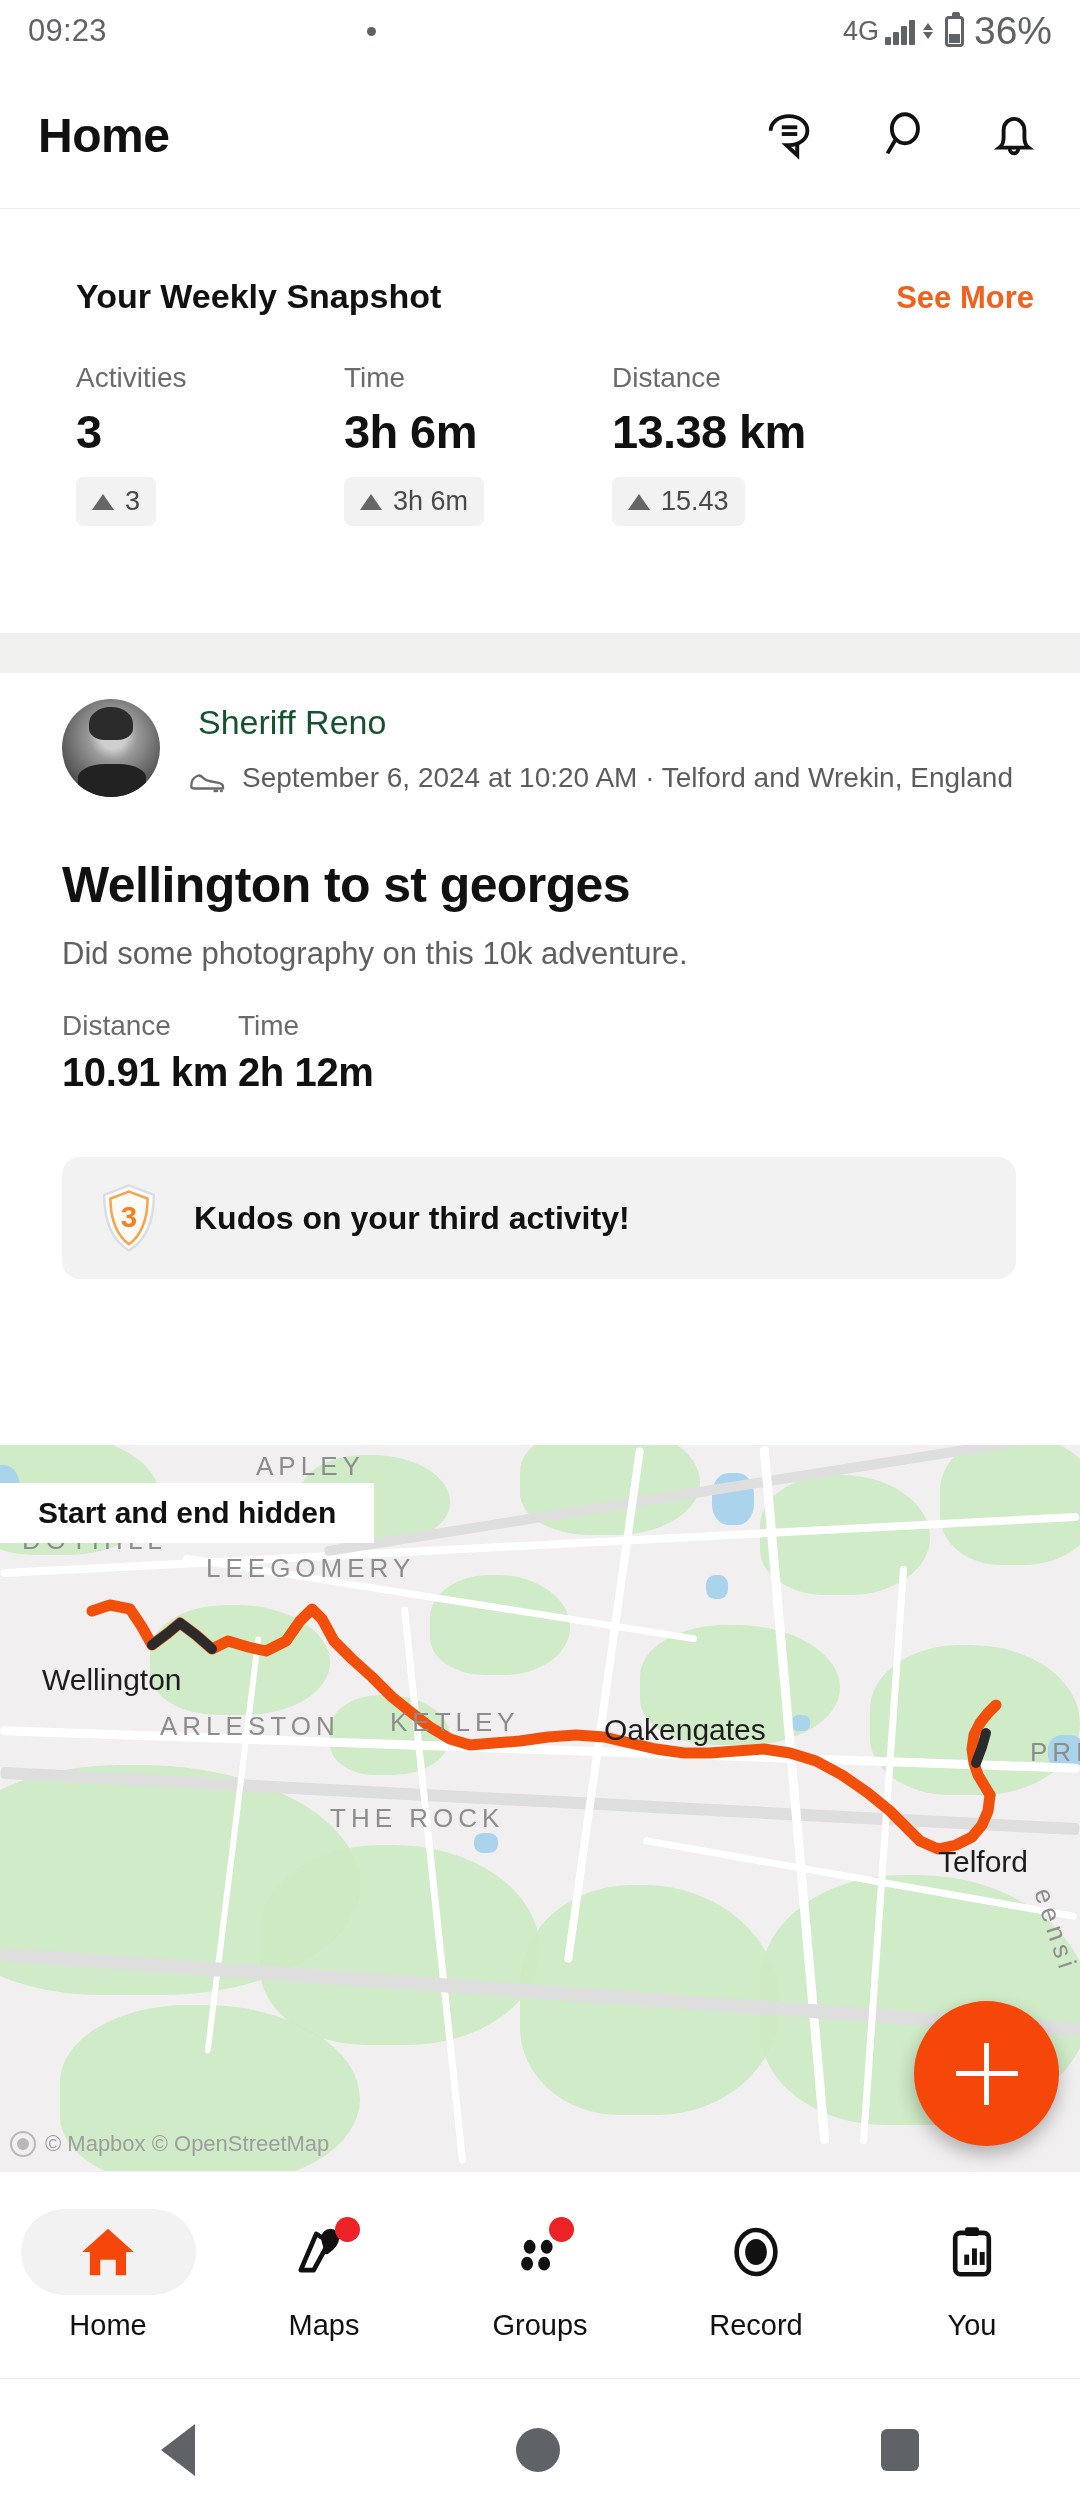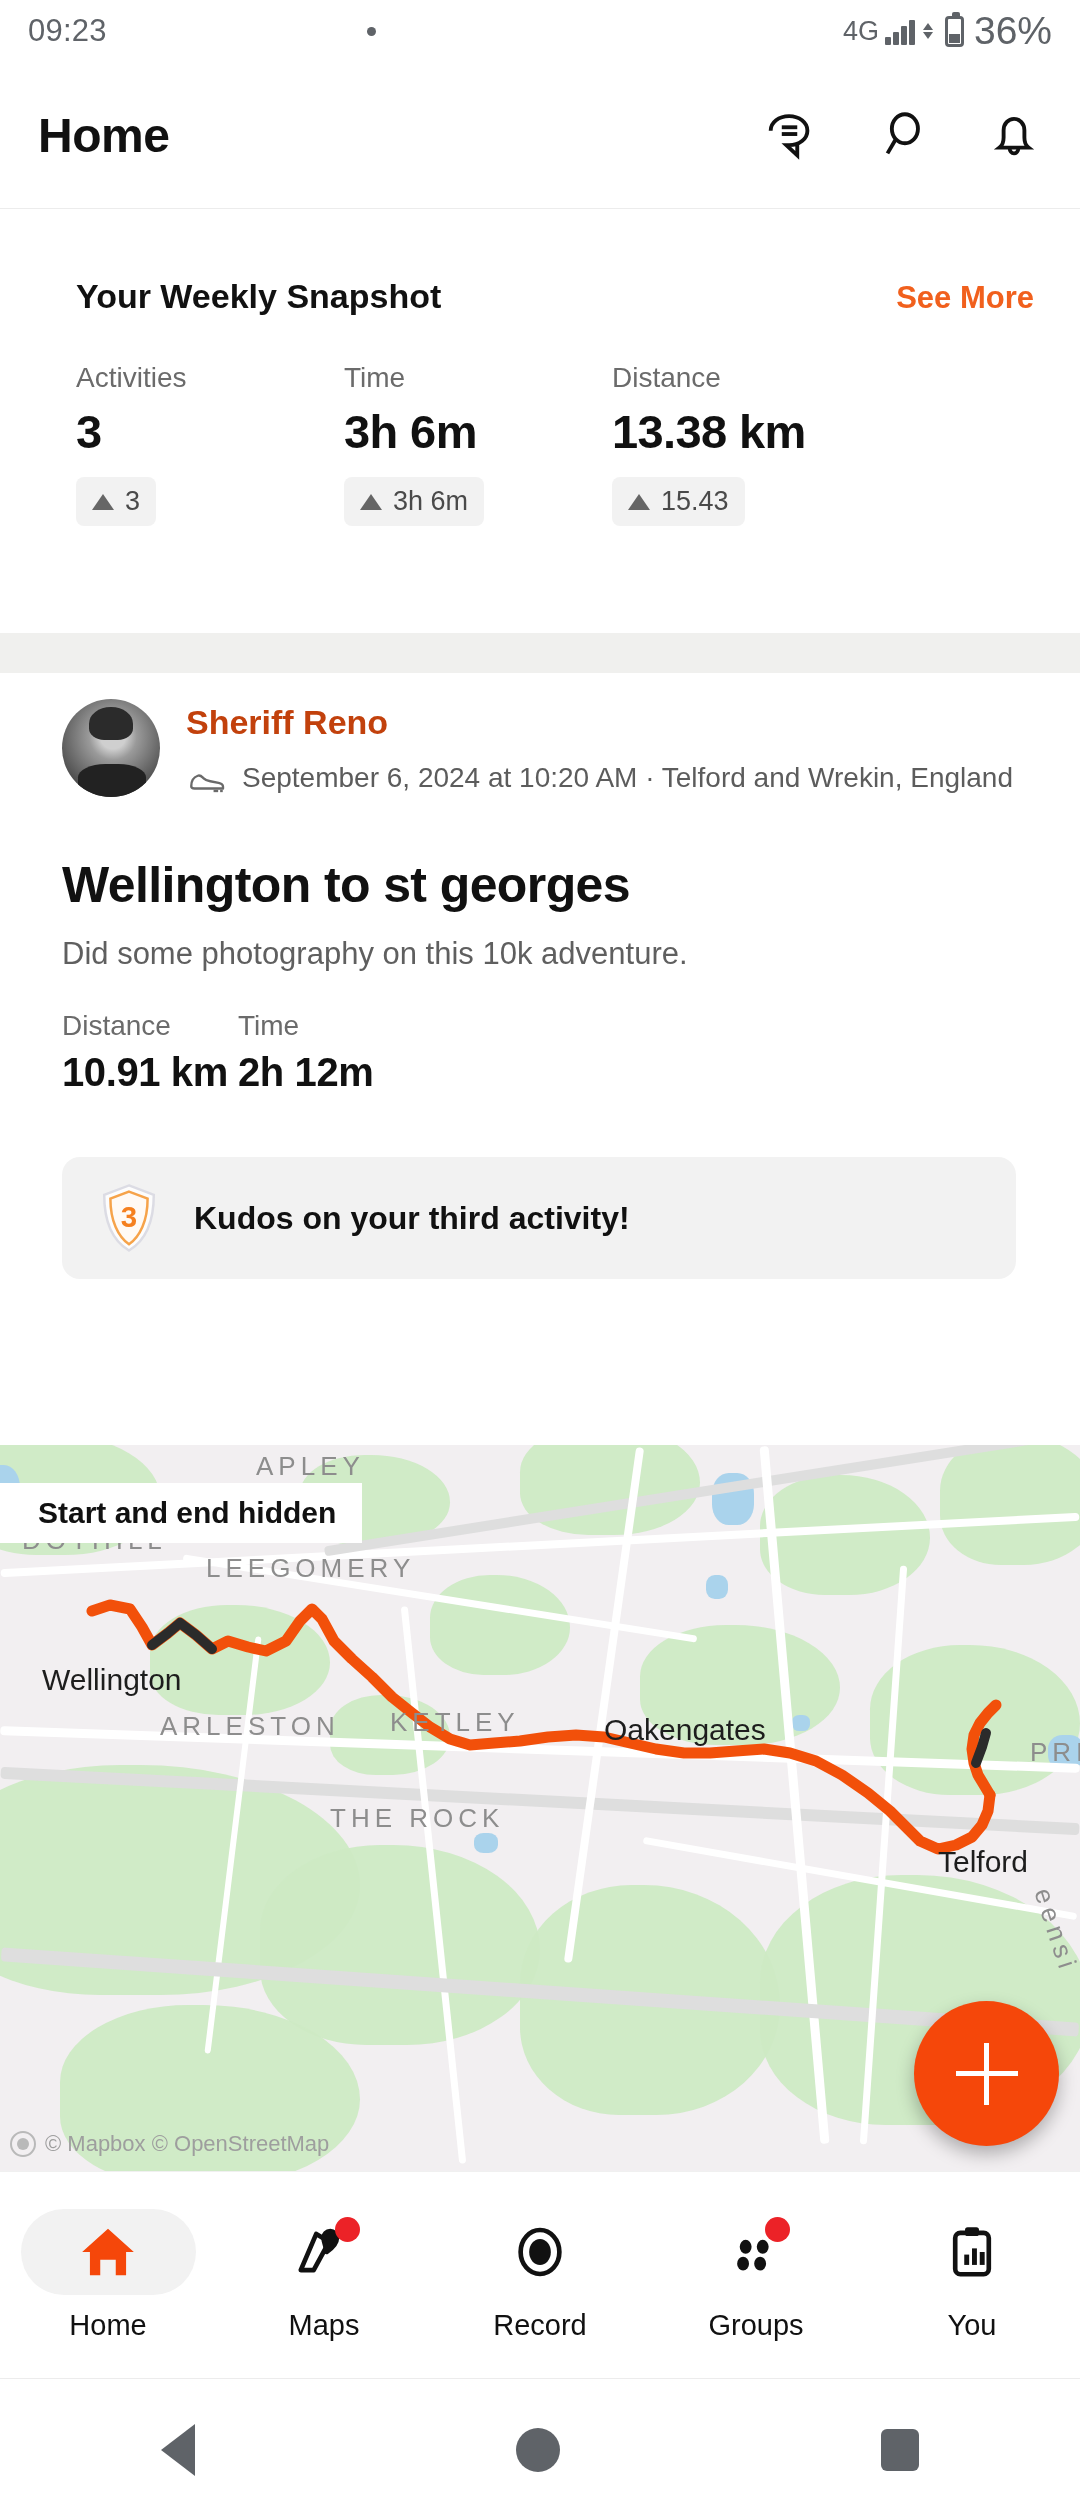--- a/index.html
+++ b/index.html
@@ -105,21 +105,21 @@
   }
   .avatar::after{
     content:""; position:absolute; left:28%; top:8%; width:44%; height:34%;
     background: #2b2b2b; border-radius: 50% 50% 35% 35%;
   }
   .avatar::before{
     content:""; position:absolute; left:16%; bottom:0; width:70%; height:34%;
     background:#222; border-radius: 40% 40% 0 0;
   }
   .feed-meta { margin-left: 26px; padding-top: 4px; flex: 1; }
-  .feed-user { font-size: 34px; font-weight: 700; color: #c2410c; }
+  .feed-user { font-size: 34px; font-weight: 400; color: #14532d; margin-left: 12px; }
   .feed-sub { display:flex; align-items:flex-start; gap:14px; margin-top: 18px; }
   .feed-sub-text { font-size: 28px; color: #5c5c5c; line-height: 1.32; max-width: 860px; }
 
   .feed-title { font-size: 50px; font-weight: 700; color: #111; padding: 56px 62px 0 62px; letter-spacing:-.6px; }
   .feed-desc { font-size: 31px; color: #5f5f5f; padding: 22px 62px 0 62px; }
 
   .feed-stats { display:flex; padding: 38px 0 0 62px; }
   .fs-col { width: 176px; }
   .fs-label { font-size: 28px; color: #6b6b6b; }
   .fs-value { font-size: 40px; font-weight: 700; color: #111; margin-top: 8px; letter-spacing:-.4px; }
@@ -138,21 +138,21 @@
     background:#f2eff1;
   }
   .map-green { position:absolute; border-radius:45% 55% 50% 40%; background:#cdeac4; opacity:.95; }
   .map-water { position:absolute; background:#aad3ec; border-radius:40%; }
   .road { position:absolute; background:#ffffff; border-radius:4px; }
   .road.grey { background:#dedede; }
   .maplabel { position:absolute; color:#8d8d8d; font-size:26px; letter-spacing:5px; white-space:nowrap; }
   .maplabel.town { color:#1d1d1d; font-size:30px; letter-spacing:0px; font-weight:400; }
   .route { position:absolute; left:0; top:0; }
   .map-badge {
-    position:absolute; left:0px; top:38px; background:#fff; padding:13px 26px 13px 38px;
+    position:absolute; left:0px; top:38px; background:#fff; padding:13px 38px 13px 38px;
     font-size:30px; font-weight:700; color:#111;
   }
   .map-attr {
     position:absolute; left:10px; bottom:14px; display:flex; align-items:center; gap:9px;
     font-size:22px; color:#9e9e9e;
   }
   .attr-mark { width:26px;height:26px;border:2px solid #b9b9b9;border-radius:50%;position:relative; }
   .attr-mark::after{content:"";position:absolute;left:5px;top:5px;width:12px;height:12px;border-radius:50%;background:#b9b9b9;}
 
   .fab {
@@ -404,39 +404,39 @@
           <path d="M3 19 L9 5 l5 3 -6 11 Z" fill="#fff"></path>
           <path d="M13 12 c3-2 4-4 4-5.5A2.6 2.6 0 0 0 11.8 6.5C11.8 8 12.8 10 13 12z" fill="#111"></path>
         </svg>
         <span class="badge-dot" style="right:52px; top:8px;"></span>
       </div>
       <div class="nav-label">Maps</div>
     </div>
 
     <div class="nav-item">
       <div class="nav-ico-wrap">
-        <svg width="62" height="62" viewBox="0 0 24 24" fill="none" stroke="#111" stroke-width="1.8">
-          <ellipse cx="12" cy="12" rx="7.5" ry="8.5"></ellipse>
-          <ellipse cx="12" cy="12" rx="4.2" ry="5" fill="#111" stroke="none"></ellipse>
-        </svg>
-      </div>
-      <div class="nav-label">Record</div>
-    </div>
-
-    <div class="nav-item">
-      <div class="nav-ico-wrap">
         <svg width="62" height="62" viewBox="0 0 24 24" fill="#111">
           <ellipse cx="8" cy="10" rx="2.3" ry="2.7"></ellipse>
           <ellipse cx="14.6" cy="10" rx="2.3" ry="2.7"></ellipse>
           <ellipse cx="7" cy="16.5" rx="2.3" ry="2.7"></ellipse>
           <ellipse cx="13.6" cy="16.5" rx="2.3" ry="2.7"></ellipse>
         </svg>
         <span class="badge-dot" style="right:54px; top:8px;"></span>
       </div>
       <div class="nav-label">Groups</div>
+    </div>
+
+    <div class="nav-item">
+      <div class="nav-ico-wrap">
+        <svg width="62" height="62" viewBox="0 0 24 24" fill="none" stroke="#111" stroke-width="1.8">
+          <ellipse cx="12" cy="12" rx="7.5" ry="8.5"></ellipse>
+          <ellipse cx="12" cy="12" rx="4.2" ry="5" fill="#111" stroke="none"></ellipse>
+        </svg>
+      </div>
+      <div class="nav-label">Record</div>
     </div>
 
     <div class="nav-item">
       <div class="nav-ico-wrap">
         <svg width="62" height="62" viewBox="0 0 24 24" fill="none" stroke="#111" stroke-width="1.8" stroke-linejoin="round">
           <rect x="5.5" y="4.6" width="13" height="16" rx="2"></rect>
           <rect x="9.3" y="2.4" width="5.4" height="3.4" rx="1" fill="#111" stroke="none"></rect>
           <rect x="9" y="13" width="1.9" height="4" fill="#111" stroke="none"></rect>
           <rect x="12" y="10.6" width="1.9" height="6.4" fill="#111" stroke="none"></rect>
           <rect x="15" y="12" width="1.9" height="5" fill="#111" stroke="none"></rect>

